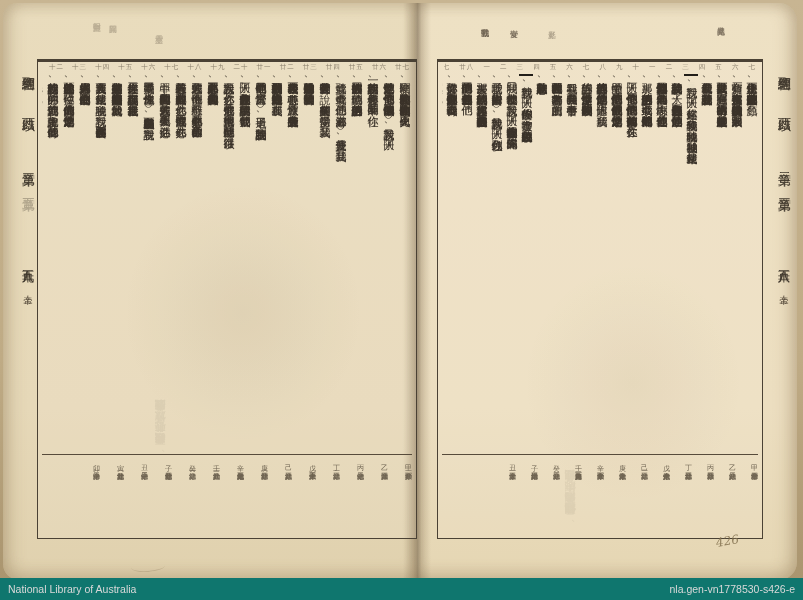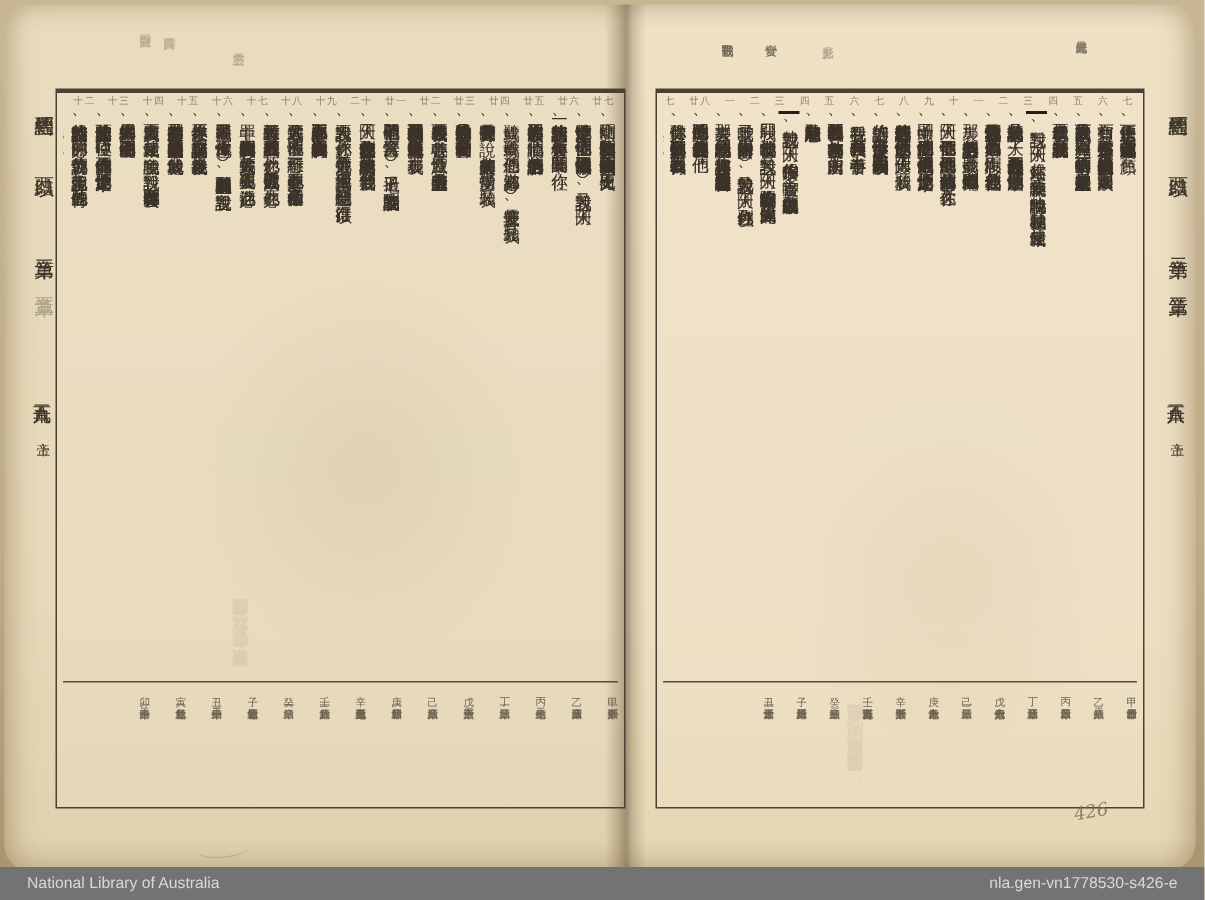--- a/index.html
+++ b/index.html
@@ -92,24 +92,24 @@
   }
   .pencil{
     position:absolute;font-family:"DejaVu Serif",serif;font-style:italic;
     color:#83714f;transform:rotate(-10deg);font-size:12px;opacity:.85;
   }
   .pencil-squiggle{
     position:absolute;left:128px;top:558px;width:34px;height:10px;opacity:.25;
     border-bottom:1.5px solid #7c6a4c;border-radius:50%;transform:rotate(-4deg);
   }
   .strip{
-    position:absolute;left:0;right:0;bottom:0;height:22px;background:#737373;
+    position:absolute;left:0;right:0;bottom:0;height:22px;background:#0f766e;
     display:flex;align-items:center;justify-content:space-between;
     font-family:"Liberation Sans",sans-serif;font-size:10.5px;color:#d9d9d9;
-    padding:0 18px;box-sizing:border-box;
+    padding:0 8px;box-sizing:border-box;
   }
 </style>
 </head>
 <body>
 
 <div class="spread">
 
   <div class="page page-left"></div>
   <div class="page page-right"></div>
   <div class="gutter"></div>

